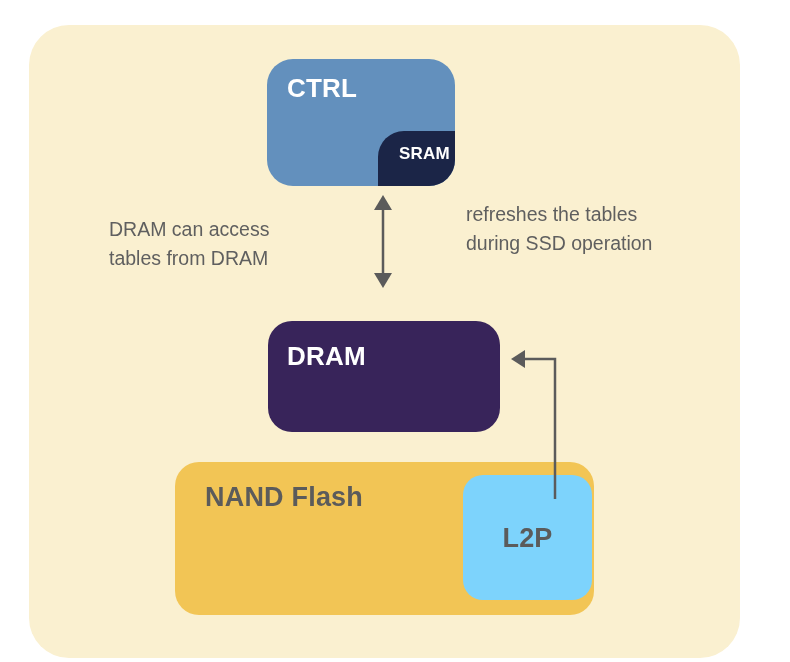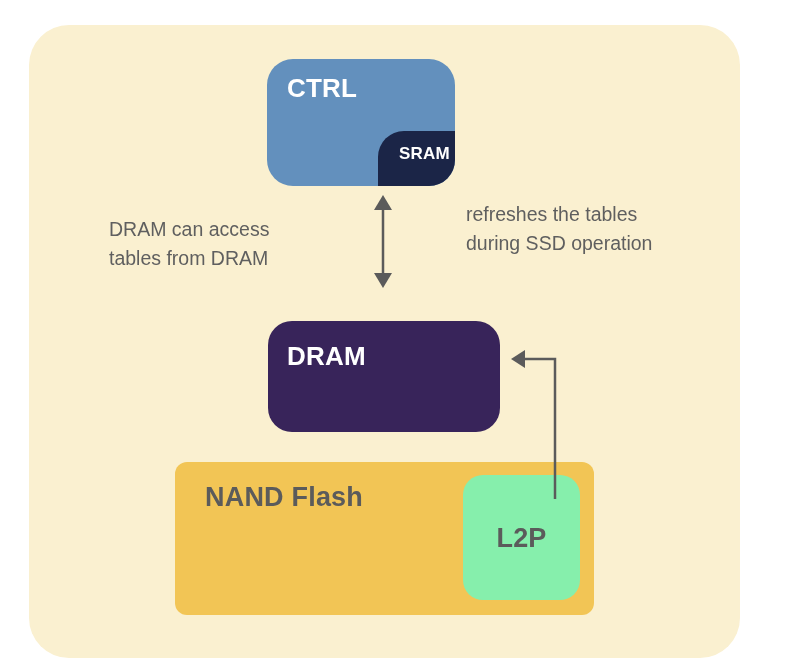--- a/index.html
+++ b/index.html
@@ -20,25 +20,25 @@
     .sram {
       left: 111px; top: 72px; width: 126px; height: 55px;
       background: #1b2547; border-top-left-radius: 26px;
     }
     .dram {
       left: 268px; top: 305px; width: 232px; height: 111px;
       background: #38245a; border-radius: 24px; margin-top: 16px;
     }
     .nand {
       left: 175px; top: 462px; width: 419px; height: 153px;
-      background: #f2c555; border-radius: 12px;
+      background: #f2c555; border-radius: 24px;
     }
     .l2p {
-      left: 288px; top: 13px; width: 117px; height: 125px;
-      background: #86efac; border-radius: 20px;
+      left: 288px; top: 13px; width: 129px; height: 125px;
+      background: #7dd3fc; border-radius: 20px;
     }
     .lbl {
       position: absolute; font-weight: bold; font-size: 26px; color: #ffffff;
       white-space: nowrap; letter-spacing: 0.2px;
     }
     .ctrl .title { left: 20px; top: 14px; }
     .sram .title { left: 21px; top: 13px; font-size: 17px; }
     .dram .title { left: 19px; top: 20px; }
     .nand .title { left: 30px; top: 20px; color: #5b5b5b; font-size: 27px; }
     .l2p .title { left: 0; width: 100%; text-align: center; top: 48px; }

